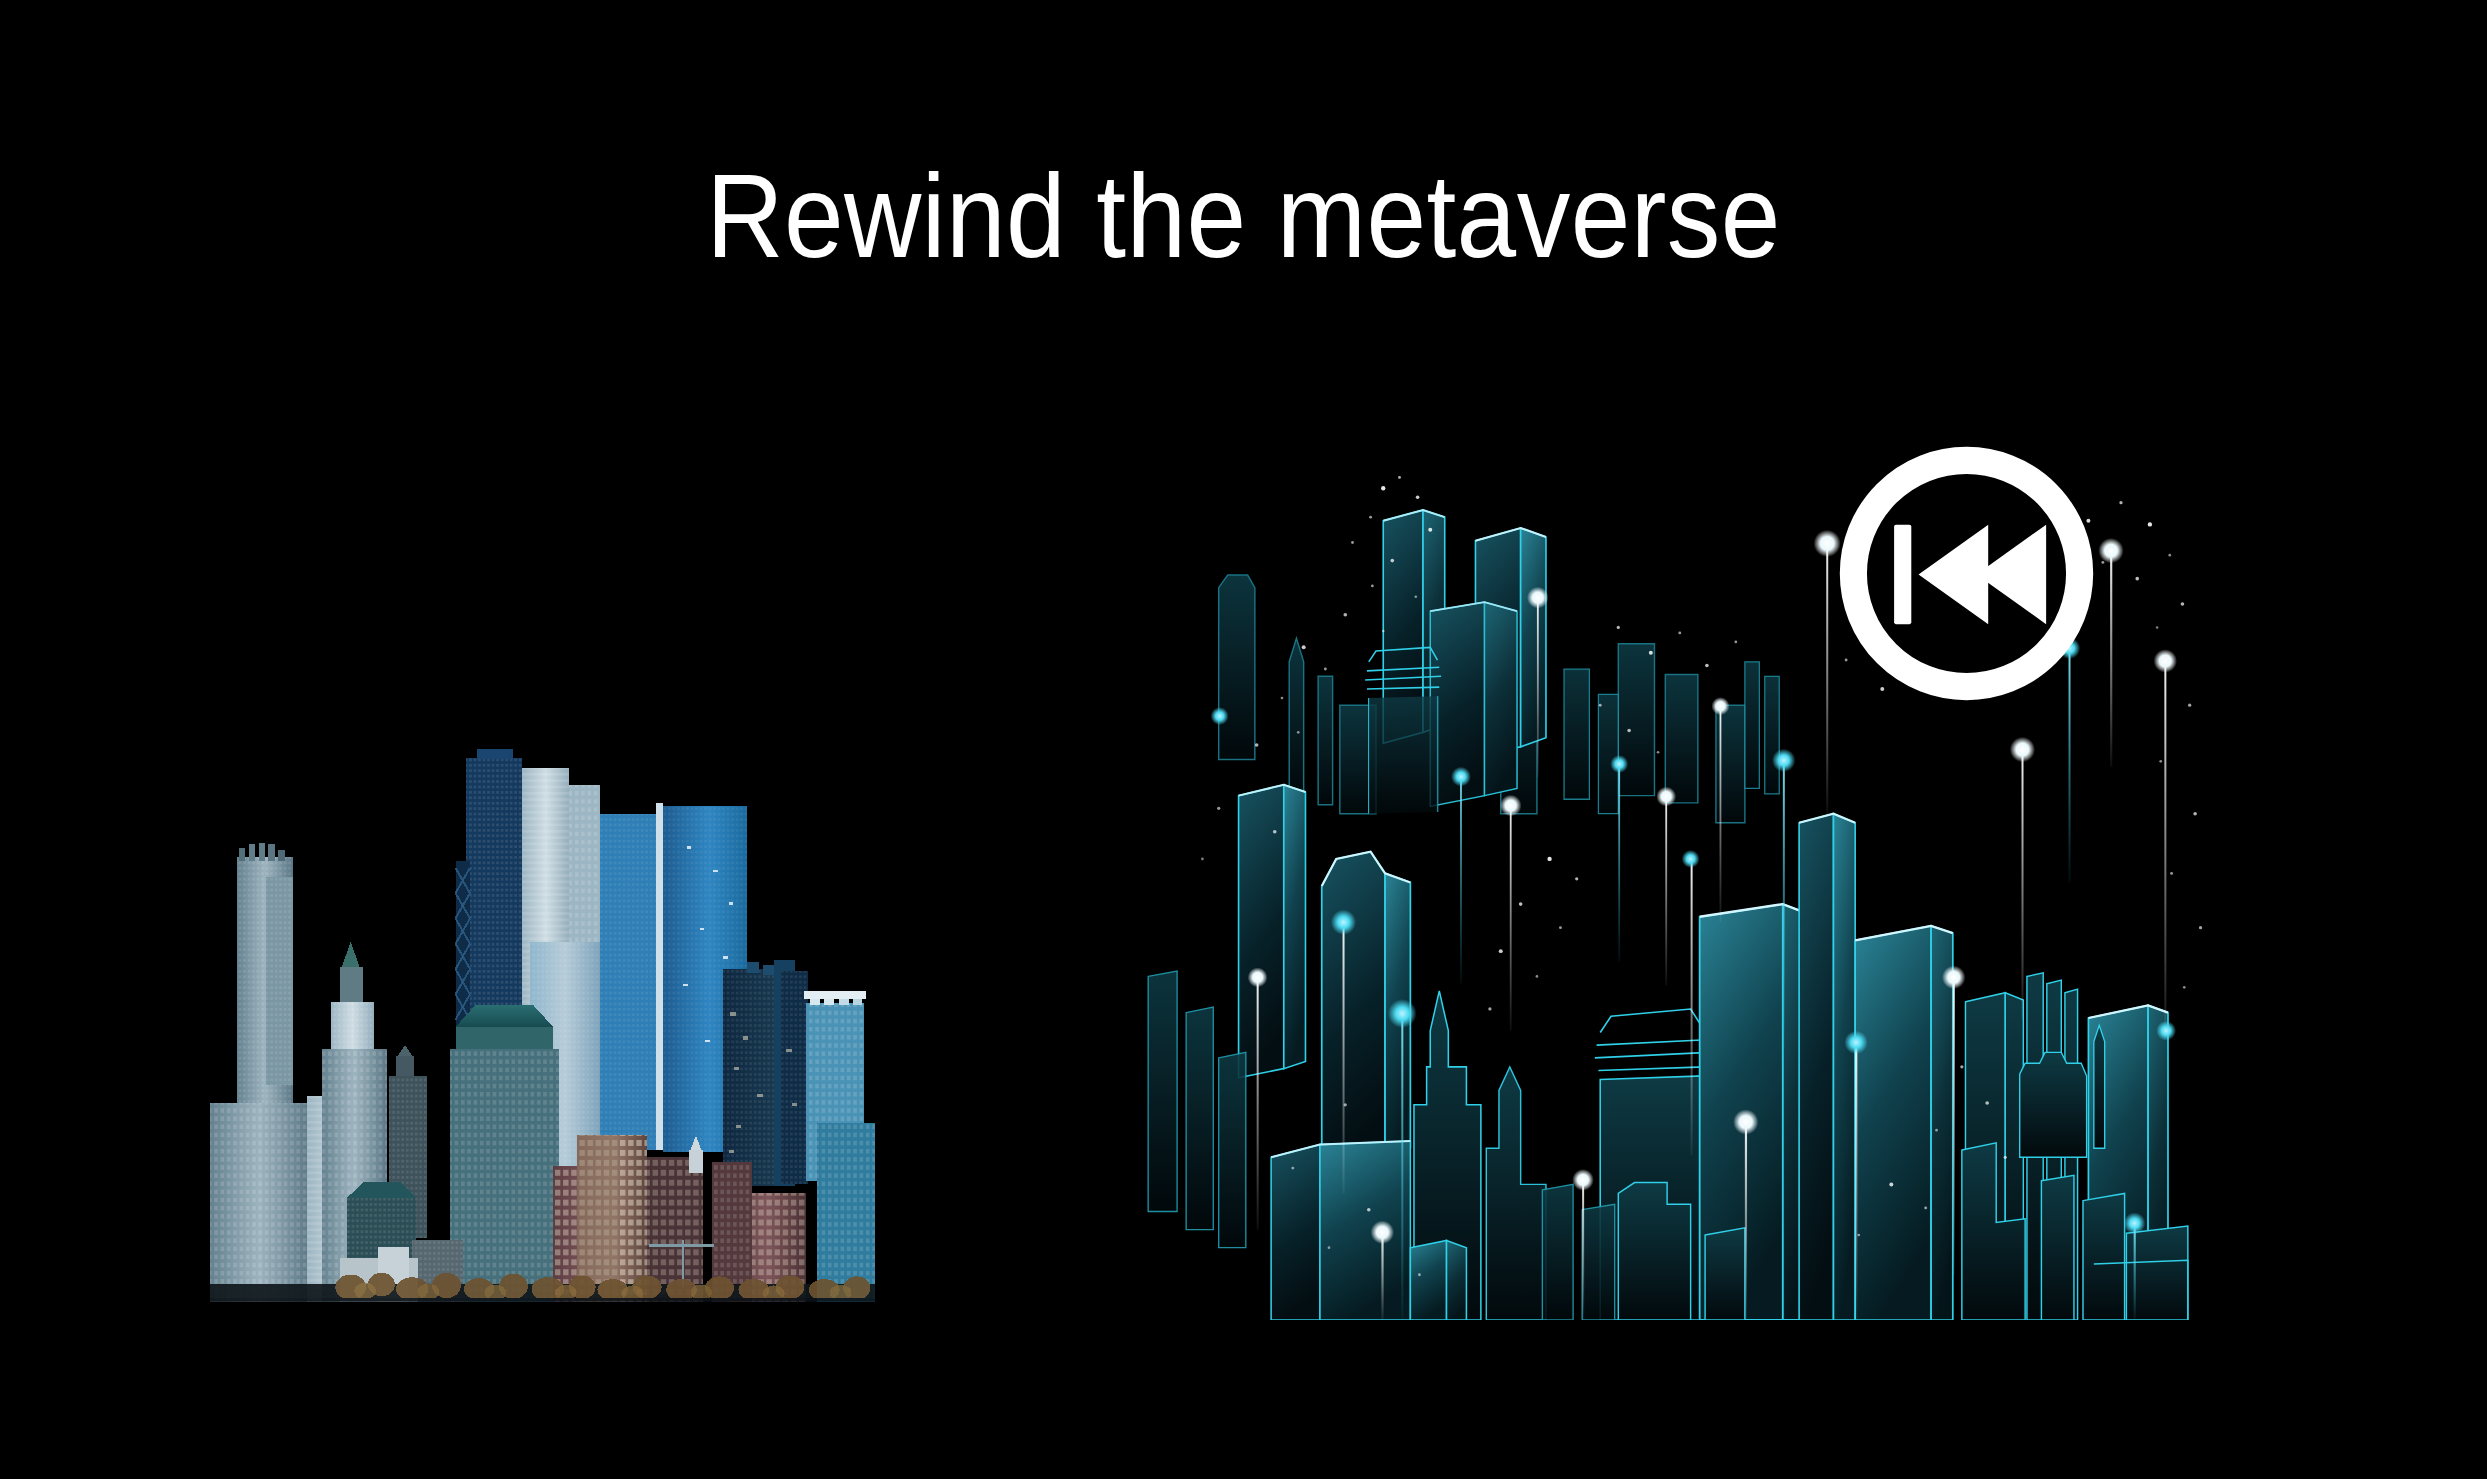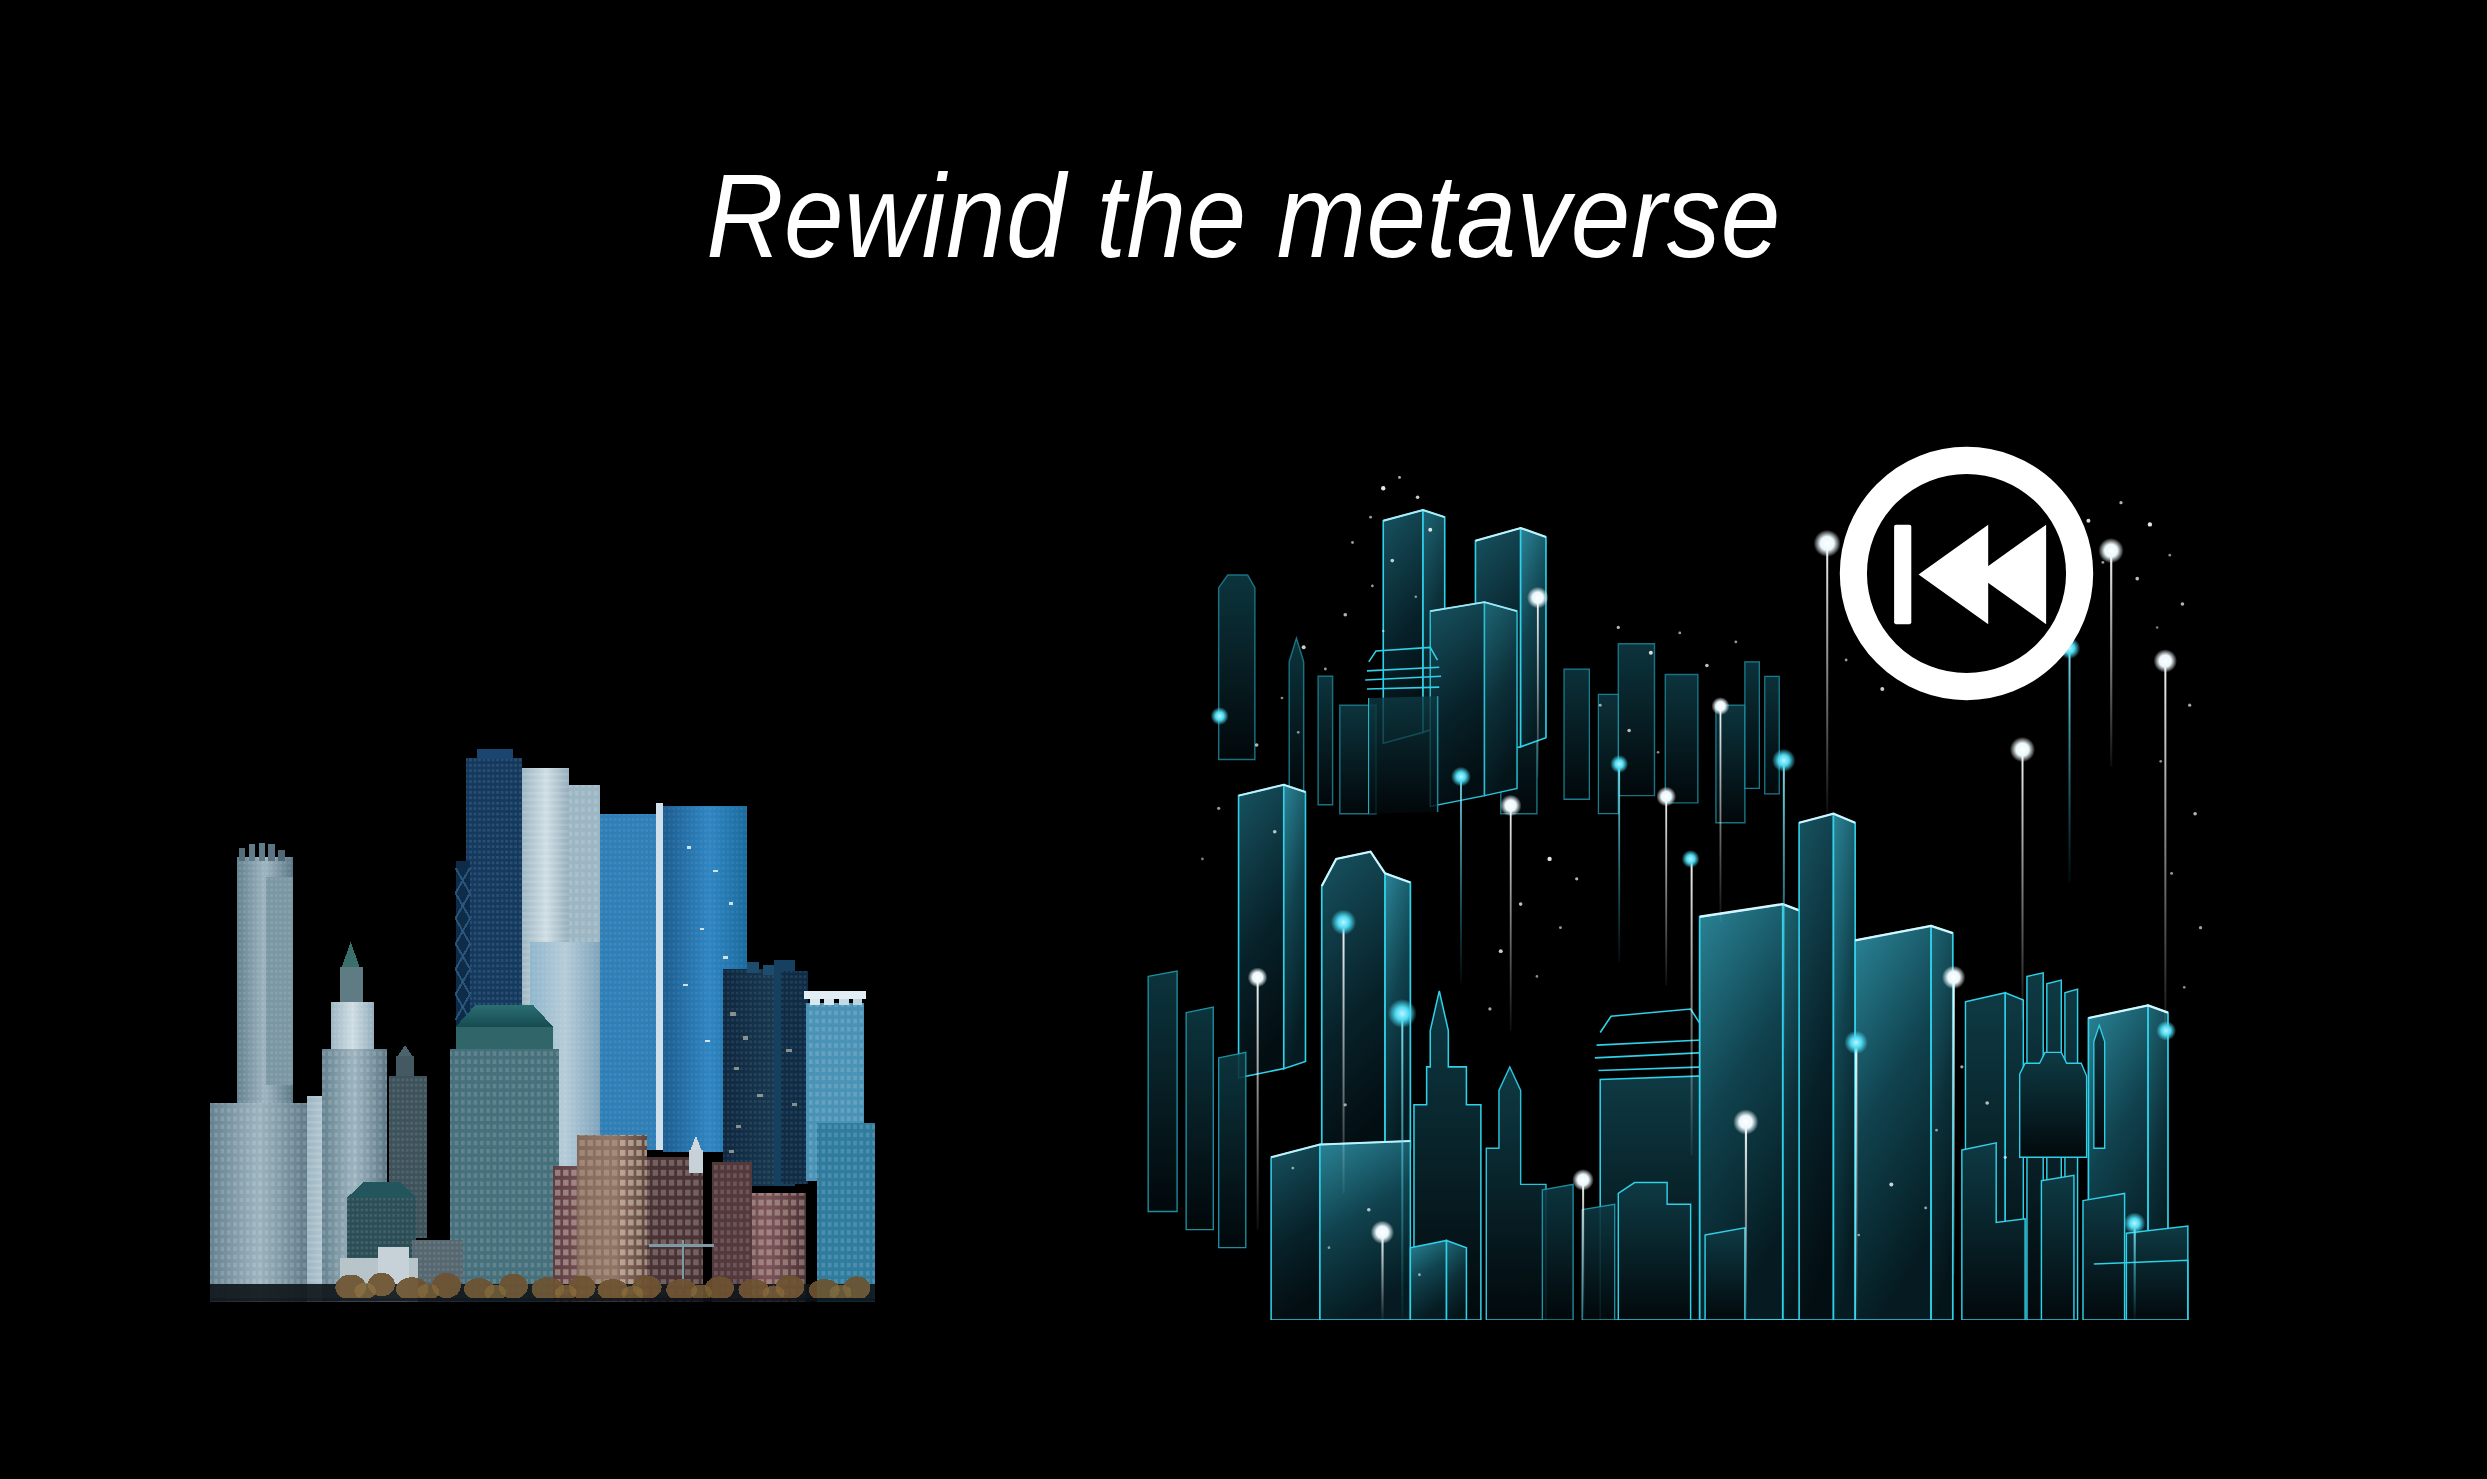--- a/index.html
+++ b/index.html
@@ -14,21 +14,20 @@
     font-family: "Liberation Sans", sans-serif;
     position: relative;
   }
 
   #slide {
     position: absolute;
     left: 0; top: 0;
     width: 2487px;
     height: 1171px;
     background: #000000;
-    font-style: italic;
   }
 
   
   #slide-title {
     position: absolute;
     left: 0;
     top: 156px;
     width: 2487px;
     text-align: center;
     color: #ffffff;

